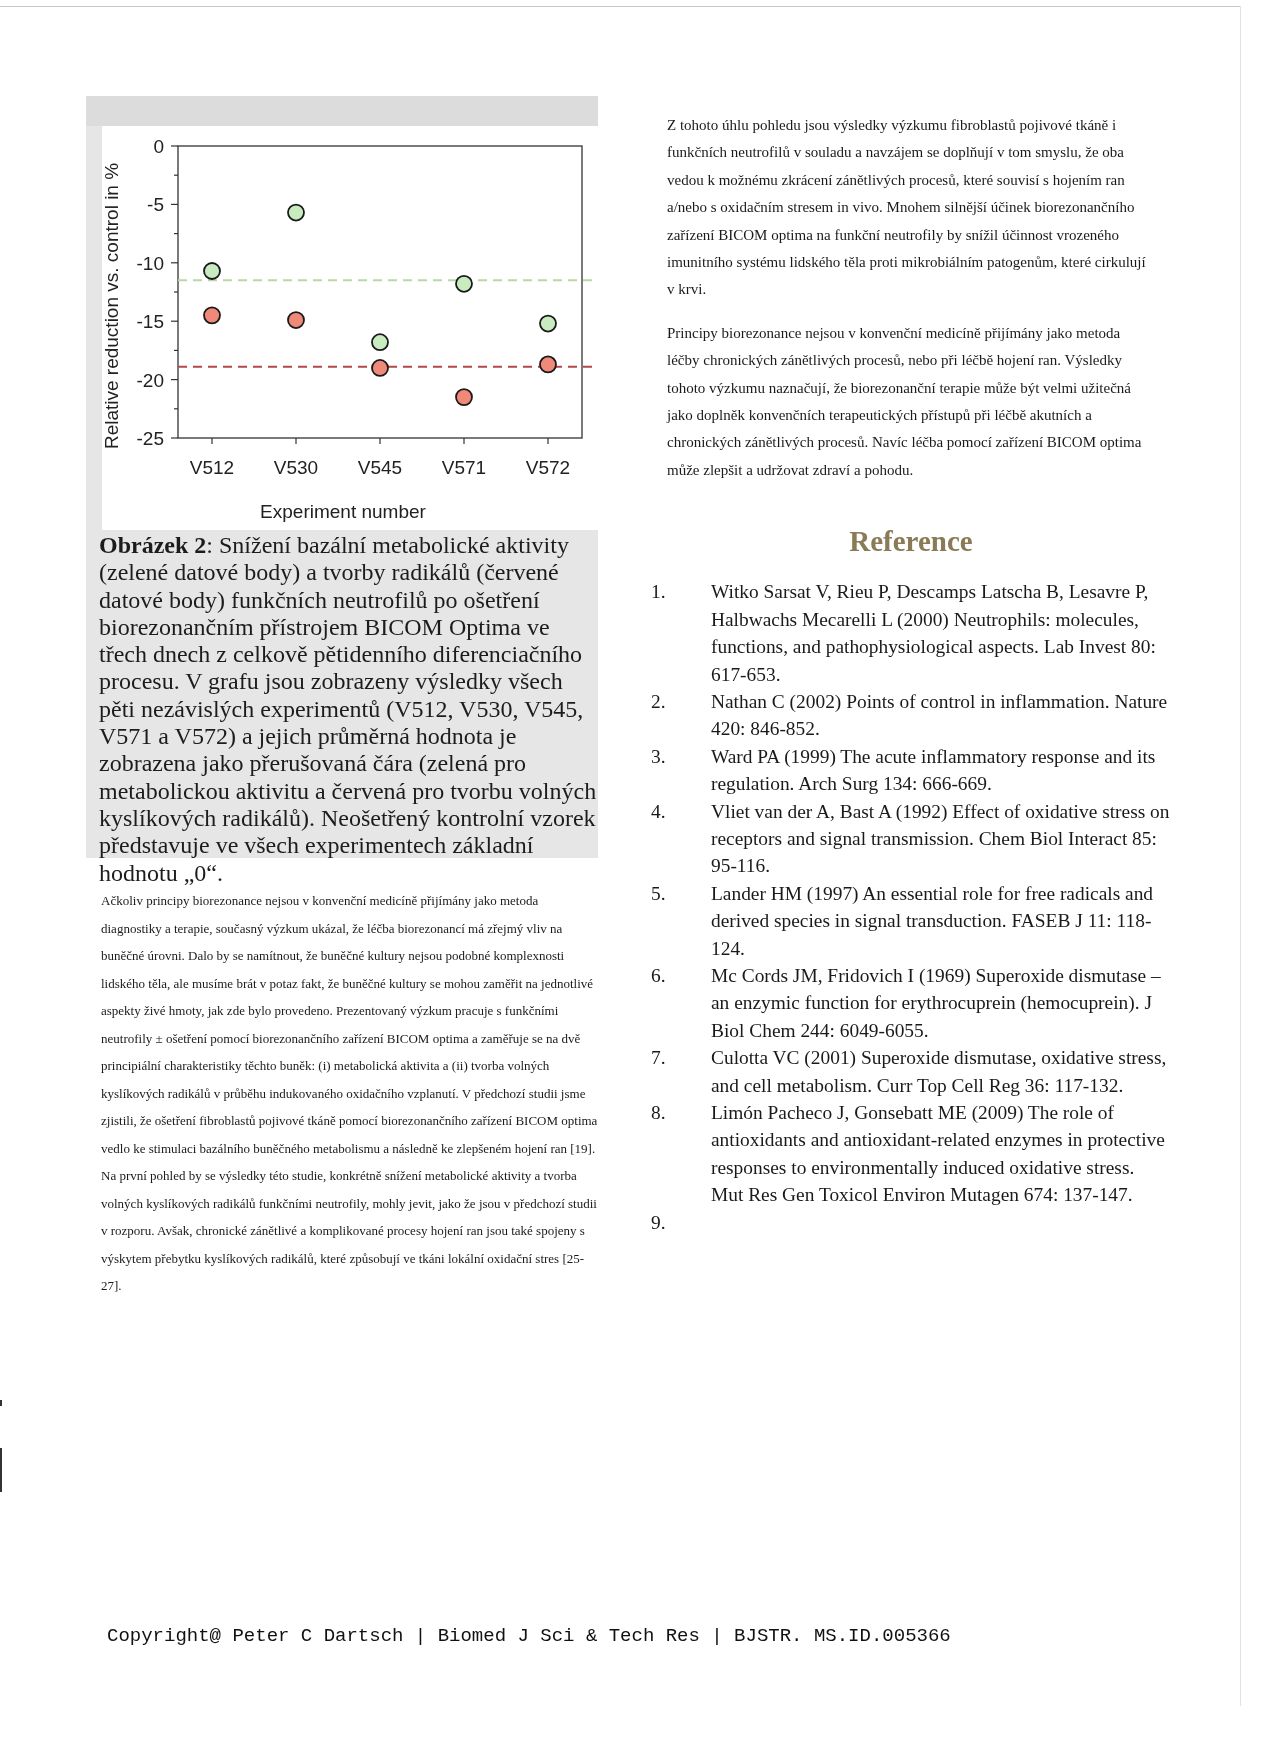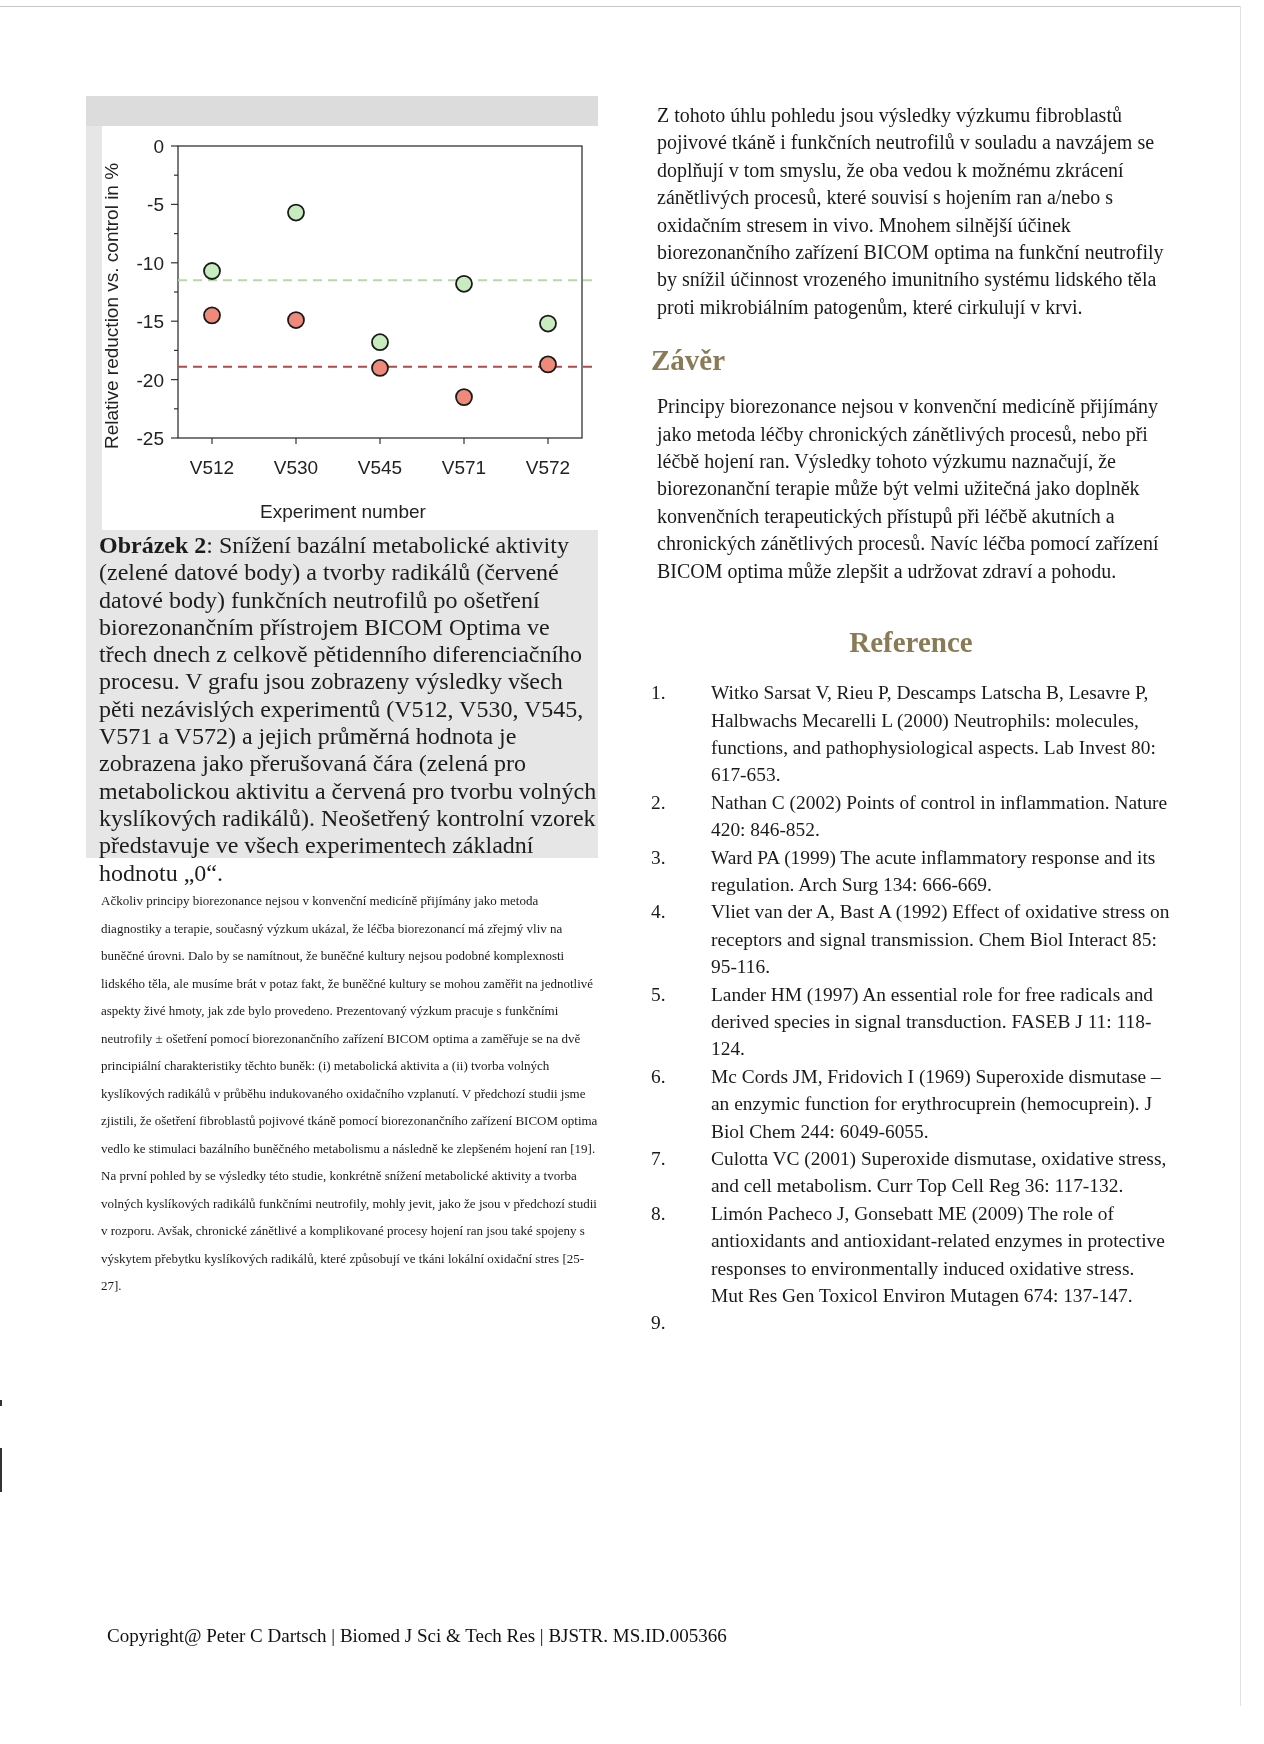--- a/index.html
+++ b/index.html
@@ -22,32 +22,32 @@
     font-size: 24px; line-height: 27.3px; color: #1c1c1c;
   }
   .caption b { font-weight: bold; }
   .body-left {
     position: absolute; left: 101px; top: 887px; width: 500px;
     font-size: 13px; line-height: 27.5px;
   }
 
   
   .right-col { position: absolute; left: 651px; top: 96px; width: 520px; }
-  .para { font-size: 20px; line-height: 27.4px; margin: 6px; }
+  .para { font-size: 15px; line-height: 27.4px; margin: 16px; }
   h2.section {
     font-family: "Liberation Serif", "DejaVu Serif", serif; font-weight: bold; color: #8a7a56;
     font-size: 29px; margin: 0; line-height: 34px;
   }
   .refs { list-style: none; margin: 0; padding: 0; }
   .refs li { position: relative; padding-left: 60px; font-size: 19.4px; line-height: 27.4px; }
   .refs .num { position: absolute; left: 0; top: 0; }
 
   .footer {
     position: absolute; left: 107px; top: 1625px;
-    font-family: Liberation Serif, serif; font-size: 19px; color: #111;
+    font-family: Liberation Mono, monospace; font-size: 19px; color: #111;
   }
 </style>
 </head>
 <body>
 
 <div class="topline"></div>
 <div class="rightline"></div>
 <div class="margin-mark" style="top:1400px;height:6px;"></div>
 <div class="margin-mark" style="top:1448px;height:44px;"></div>
 
@@ -105,21 +105,20 @@
 </div>
 
 <div class="caption">
   <b>Obrázek 2</b><span>: Snížení bazální metabolické aktivity (zelené datové body) a tvorby radikálů (červené datové body) funkčních neutrofilů po ošetření biorezonančním přístrojem BICOM Optima ve třech dnech z celkově pětidenního diferenciačního procesu. V grafu jsou zobrazeny výsledky všech pěti nezávislých experimentů (V512, V530, V545, V571 a V572) a jejich průměrná hodnota je zobrazena jako přerušovaná čára (zelená pro metabolickou aktivitu a červená pro tvorbu volných kyslíkových radikálů). Neošetřený kontrolní vzorek představuje ve všech experimentech základní hodnotu „0“.</span>
 </div>
 
 <div class="body-left">Ačkoliv principy biorezonance nejsou v konvenční medicíně přijímány jako metoda diagnostiky a terapie, současný výzkum ukázal, že léčba biorezonancí má zřejmý vliv na buněčné úrovni. Dalo by se namítnout, že buněčné kultury nejsou podobné komplexnosti lidského těla, ale musíme brát v potaz fakt, že buněčné kultury se mohou zaměřit na jednotlivé aspekty živé hmoty, jak zde bylo provedeno. Prezentovaný výzkum pracuje s funkčními neutrofily ± ošetření pomocí biorezonančního zařízení BICOM optima a zaměřuje se na dvě principiální charakteristiky těchto buněk: (i) metabolická aktivita a (ii) tvorba volných kyslíkových radikálů v průběhu indukovaného oxidačního vzplanutí. V předchozí studii jsme zjistili, že ošetření fibroblastů pojivové tkáně pomocí biorezonančního zařízení BICOM optima vedlo ke stimulaci bazálního buněčného metabolismu a následně ke zlepšeném hojení ran [19]. Na první pohled by se výsledky této studie, konkrétně snížení metabolické aktivity a tvorba volných kyslíkových radikálů funkčními neutrofily, mohly jevit, jako že jsou v předchozí studii v rozporu. Avšak, chronické zánětlivé a komplikované procesy hojení ran jsou také spojeny s výskytem přebytku kyslíkových radikálů, které způsobují ve tkáni lokální oxidační stres [25-27].</div>
 
 <div class="right-col">
   <p class="para">Z tohoto úhlu pohledu jsou výsledky výzkumu fibroblastů pojivové tkáně i funkčních neutrofilů v souladu a navzájem se doplňují v tom smyslu, že oba vedou k možnému zkrácení zánětlivých procesů, které souvisí s hojením ran a/nebo s oxidačním stresem in vivo. Mnohem silnější účinek biorezonančního zařízení BICOM optima na funkční neutrofily by snížil účinnost vrozeného imunitního systému lidského těla proti mikrobiálním patogenům, které cirkulují v krvi.</p>
-  <h2 class="section" style="margin-top:22px;">Závěr</h2>
   <p class="para" style="margin-top:16px;">Principy biorezonance nejsou v konvenční medicíně přijímány jako metoda léčby chronických zánětlivých procesů, nebo při léčbě hojení ran. Výsledky tohoto výzkumu naznačují, že biorezonanční terapie může být velmi užitečná jako doplněk konvenčních terapeutických přístupů při léčbě akutních a chronických zánětlivých procesů. Navíc léčba pomocí zařízení BICOM optima může zlepšit a udržovat zdraví a pohodu.</p>
   <h2 class="section" style="margin-top:40px;text-align:center;">Reference</h2>
   <ol class="refs" style="margin-top:20px;">
     <li><span class="num">1.</span><span>Witko Sarsat V, Rieu P, Descamps Latscha B, Lesavre P, Halbwachs Mecarelli L (2000) Neutrophils: molecules, functions, and pathophysiological aspects. Lab Invest 80: 617-653.</span></li>
     <li><span class="num">2.</span><span>Nathan C (2002) Points of control in inflammation. Nature 420: 846-852.</span></li>
     <li><span class="num">3.</span><span>Ward PA (1999) The acute inflammatory response and its regulation. Arch Surg 134: 666-669.</span></li>
     <li><span class="num">4.</span><span>Vliet van der A, Bast A (1992) Effect of oxidative stress on receptors and signal transmission. Chem Biol Interact 85: 95-116.</span></li>
     <li><span class="num">5.</span><span>Lander HM (1997) An essential role for free radicals and derived species in signal transduction. FASEB J 11: 118-124.</span></li>
     <li><span class="num">6.</span><span>Mc Cords JM, Fridovich I (1969) Superoxide dismutase – an enzymic function for erythrocuprein (hemocuprein). J Biol Chem 244: 6049-6055.</span></li>
     <li><span class="num">7.</span><span>Culotta VC (2001) Superoxide dismutase, oxidative stress, and cell metabolism. Curr Top Cell Reg 36: 117-132.</span></li>

